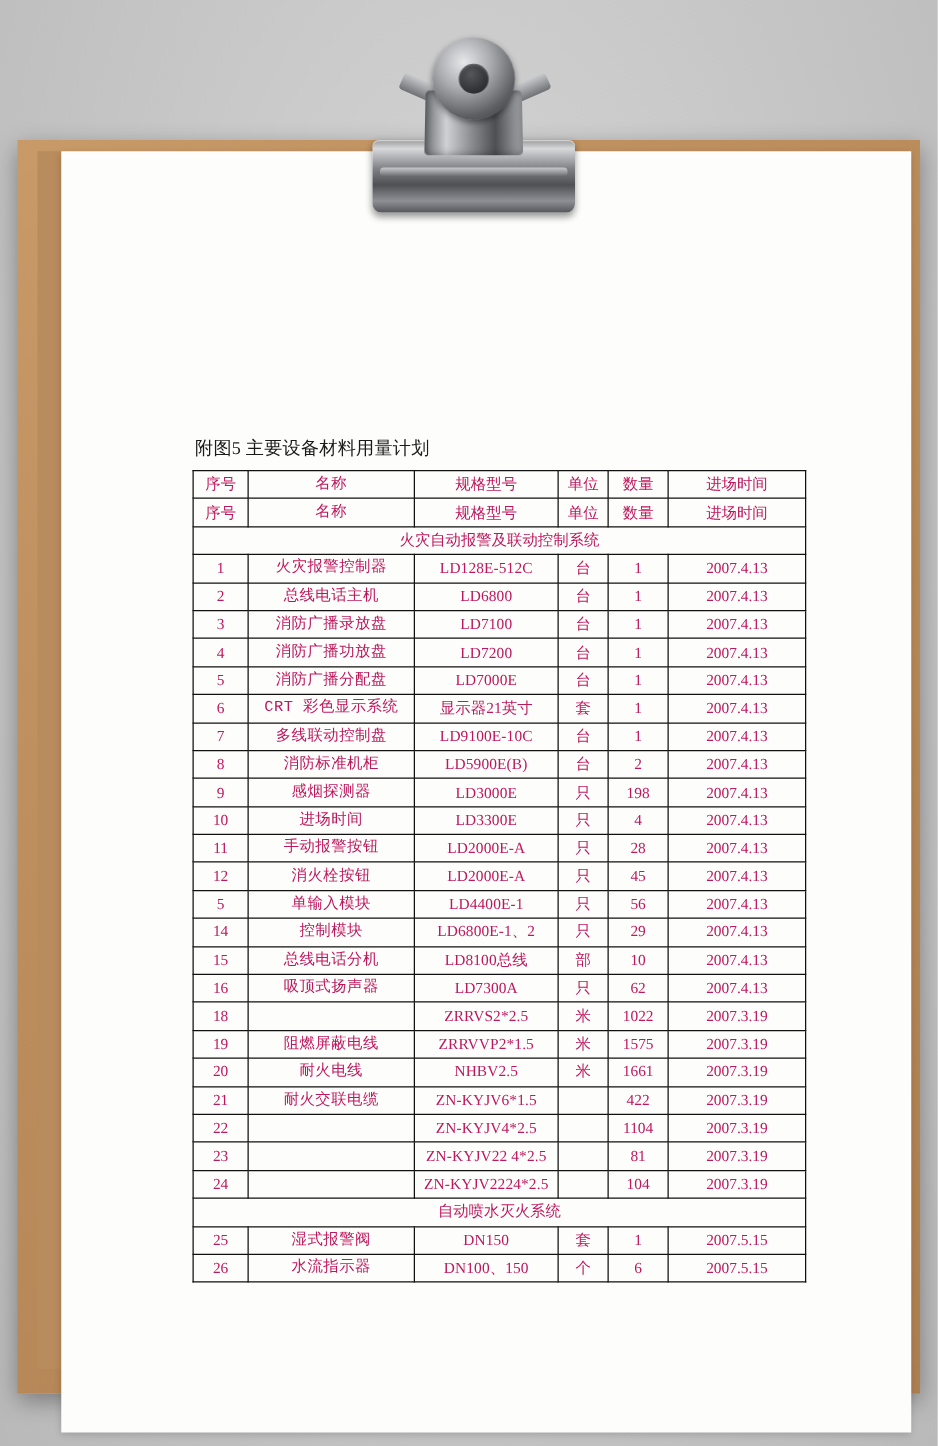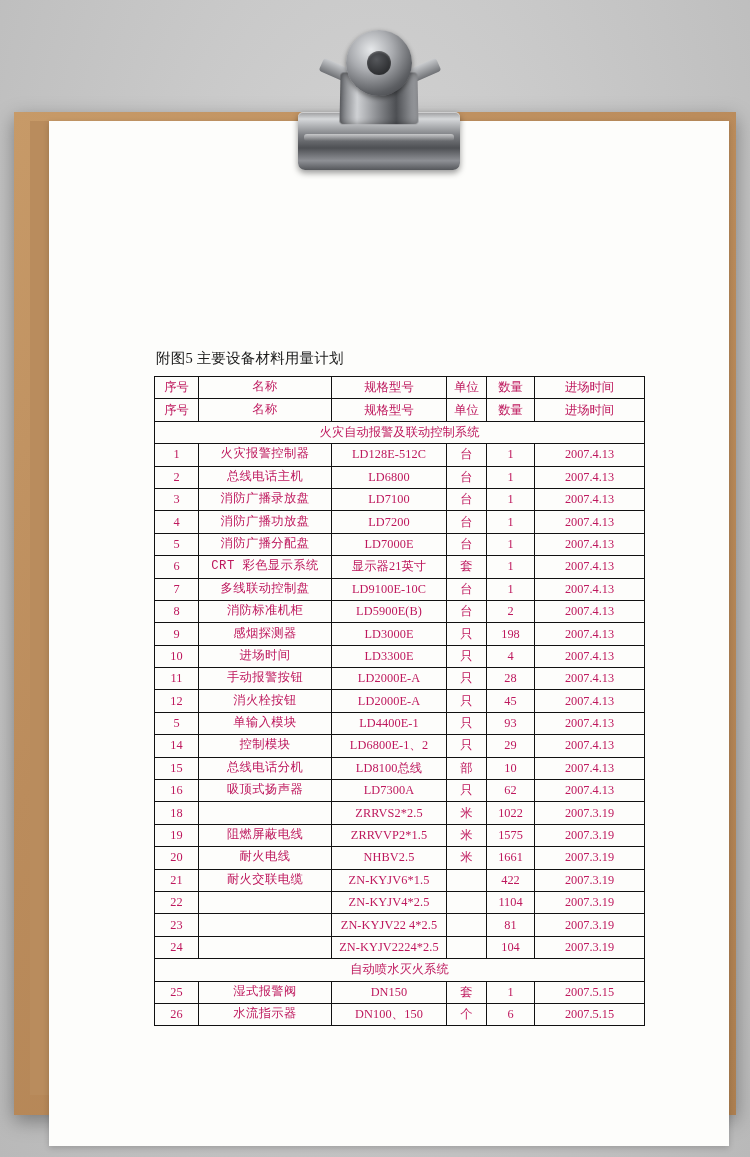--- a/index.html
+++ b/index.html
@@ -289,21 +289,21 @@
               <td class="model">LD2000E-A</td>
               <td class="unit">只</td>
               <td class="qty">45</td>
               <td class="date">2007.4.13</td>
             </tr>
             <tr>
               <td class="idx">5</td>
               <td class="name">单输入模块</td>
               <td class="model">LD4400E-1</td>
               <td class="unit">只</td>
-              <td class="qty">93</td>
+              <td class="qty">56</td>
               <td class="date">2007.4.13</td>
             </tr>
             <tr>
               <td class="idx">14</td>
               <td class="name">控制模块</td>
               <td class="model">LD6800E-1、2</td>
               <td class="unit">只</td>
               <td class="qty">29</td>
               <td class="date">2007.4.13</td>
             </tr>

